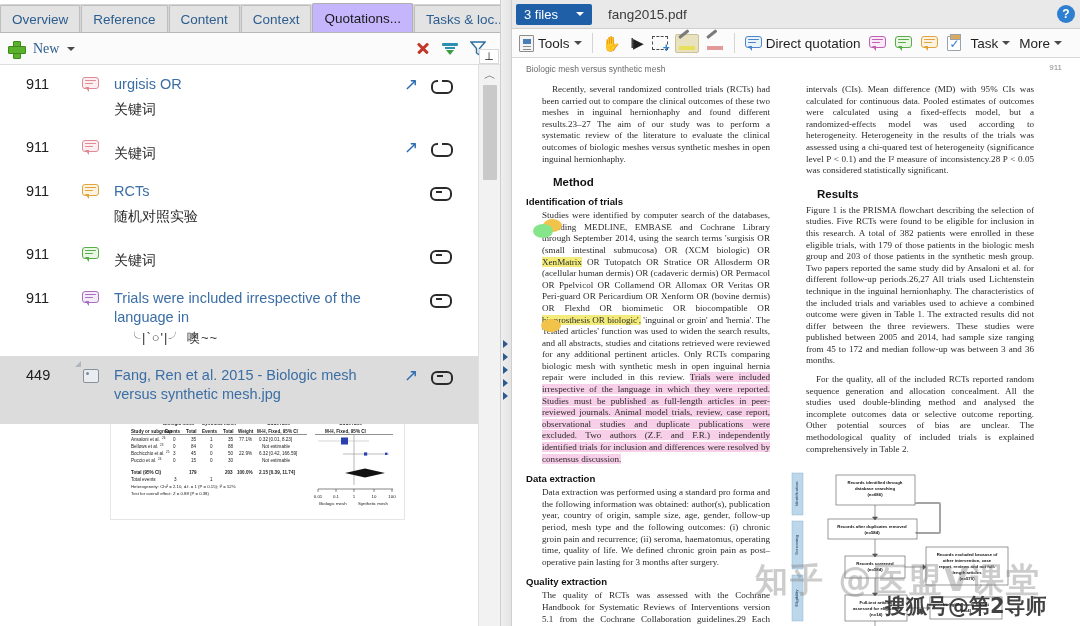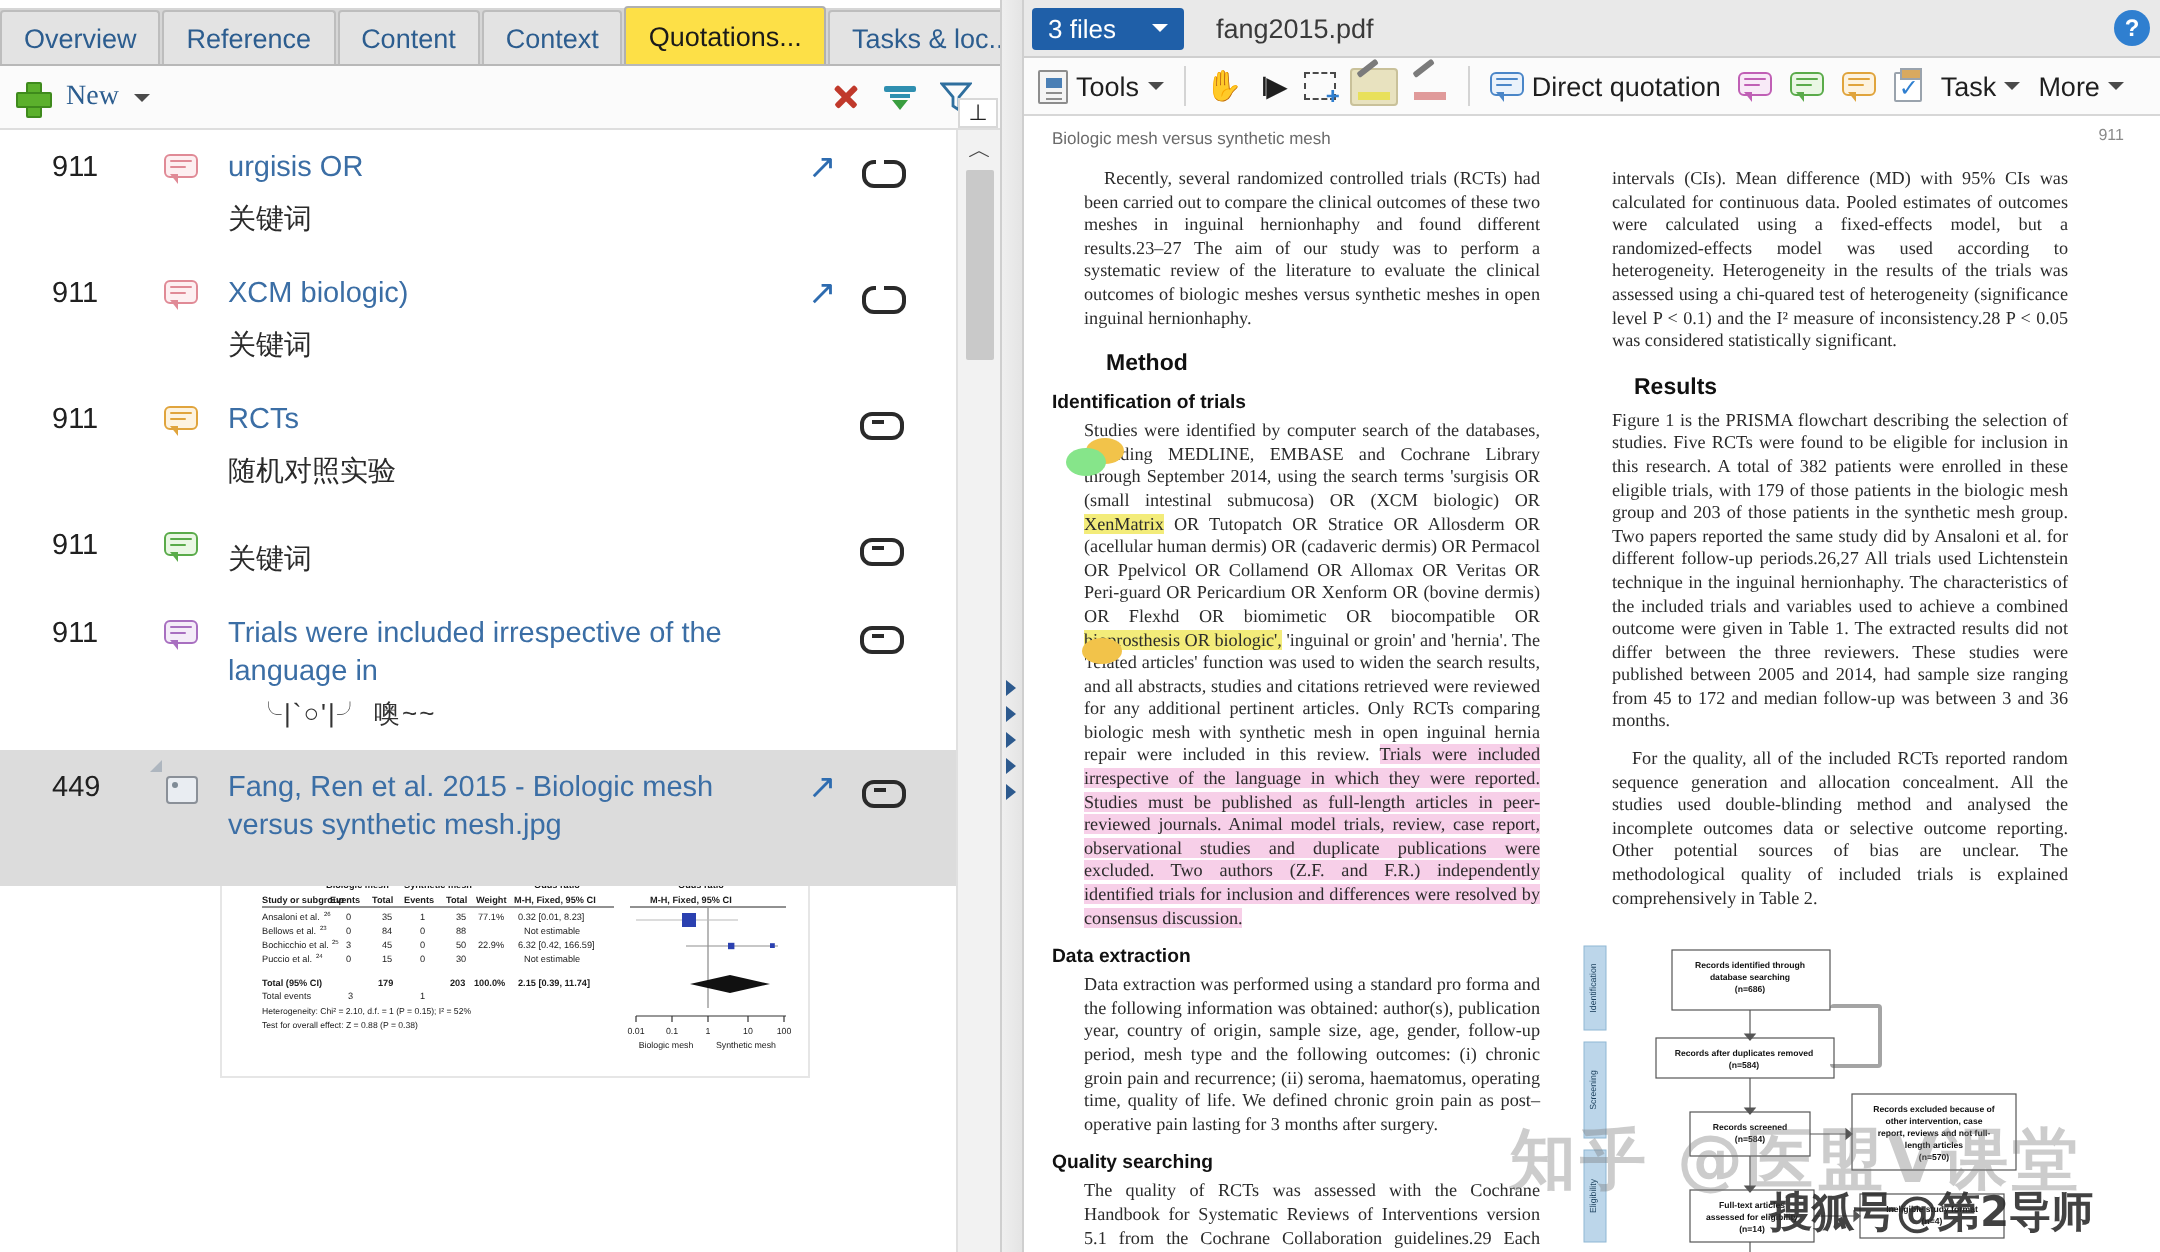--- a/index.html
+++ b/index.html
@@ -21,21 +21,21 @@
     position: relative; height: 29px; background: #d6d6d6;
     display: flex; align-items: flex-end; border-bottom: 1px solid #b8b8b8;
   }
   .tab {
     height: 27px; padding: 0 11px; display: flex; align-items: center;
     font-size: 13.5px; color: #2c5d8f; background: #e3e3e3;
     border: 1px solid #bdbdbd; border-bottom: none; margin-right: 1px;
     border-radius: 2px 2px 0 0; cursor: default; white-space: nowrap;
   }
   .tab.active {
-    background: #fde047; color: #1a1a1a; height: 29px;
+    background: #c4b5fd; color: #1a1a1a; height: 29px;
     border-color: #b0b0b0; position: relative; z-index: 3;
   }
   .toolbar-left {
     height: 32px; background: #fbfbfb; display: flex; align-items: center;
     padding: 0 6px; border-bottom: 1px solid #dedede; position: relative;
   }
   .plus-icon {
     width: 16px; height: 16px; position: relative; display: inline-block;
     margin-right: 5px;
   }
@@ -362,21 +362,20 @@
           <div class="col-actions">
             <span class="arrow-ne"></span>
             <span class="link-icon"></span>
           </div>
         </div>
 
         <div class="qrow">
           <div class="col-num">911</div>
           <div class="col-icon"><span class="bub pink"><i class="body"></i><i class="ln l1"></i><i class="ln l2"></i><i class="tail"></i></span></div>
           <div class="col-body">
-            <div class="q-title">XCM biologic)</div>
             <div class="q-sub">关键词</div>
           </div>
           <div class="col-actions">
             <span class="arrow-ne"></span>
             <span class="link-icon"></span>
           </div>
         </div>
 
         <div class="qrow">
           <div class="col-num">911</div>
@@ -646,21 +645,21 @@
 
         <div class="cols">
 
           <div class="col">
             <p class="bodytext indent">Recently, several randomized controlled trials (RCTs) had been carried out to compare the clinical outcomes of these two meshes in inguinal hernionhaphy and found different results.23–27 The aim of our study was to perform a systematic review of the literature to evaluate the clinical outcomes of biologic meshes versus synthetic meshes in open inguinal hernionhaphy.</p>
             <h2 class="sec">Method</h2>
             <h3 class="sub">Identification of trials</h3>
             <p class="bodytext"><span>Studies were identified by computer search of the databases, including MEDLINE, EMBASE and Cochrane Library through September 2014, using the search terms 'surgisis OR (small intestinal submucosa) OR (XCM biologic) OR </span><span class="hl-y">XenMatrix</span><span> OR Tutopatch OR Stratice OR Allosderm OR (acellular human dermis) OR (cadaveric dermis) OR Permacol OR Ppelvicol OR Collamend OR Allomax OR Veritas OR Peri-guard OR Pericardium OR Xenform OR (bovine dermis) OR Flexhd OR biomimetic OR biocompatible OR </span><span class="hl-y">bioprosthesis OR biologic',</span><span> 'inguinal or groin' and 'hernia'. The 'related articles' function was used to widen the search results, and all abstracts, studies and citations retrieved were reviewed for any additional pertinent articles. Only RCTs comparing biologic mesh with synthetic mesh in open inguinal hernia repair were included in this review. </span><span class="hl-p">Trials were included irrespective of the language in which they were reported. Studies must be published as full-length articles in peer-reviewed journals. Animal model trials, review, case report, observational studies and duplicate publications were excluded. Two authors (Z.F. and F.R.) independently identified trials for inclusion and differences were resolved by consensus discussion.</span></p>
             <h3 class="sub">Data extraction</h3>
             <p class="bodytext">Data extraction was performed using a standard pro forma and the following information was obtained: author(s), publication year, country of origin, sample size, age, gender, follow-up period, mesh type and the following outcomes: (i) chronic groin pain and recurrence; (ii) seroma, haematomus, operating time, quality of life. We defined chronic groin pain as post–operative pain lasting for 3 months after surgery.</p>
-            <h3 class="sub">Quality searching</h3>
+            <h3 class="sub">Quality extraction</h3>
             <p class="bodytext">The quality of RCTs was assessed with the Cochrane Handbook for Systematic Reviews of Interventions version 5.1 from the Cochrane Collaboration guidelines.29 Each included trial was assessed independently to ascertain the following methodological quality: random sequence generation; allocation concealment; blinding of participants and personnel; blinding of outcome assessment; incomplete outcome data; selective reporting and other bias.</p>
 
           </div>
 
           <div class="col">
             <p class="bodytext">intervals (CIs). Mean difference (MD) with 95% CIs was calculated for continuous data. Pooled estimates of outcomes were calculated using a fixed-effects model, but a randomized-effects model was used according to heterogeneity. Heterogeneity in the results of the trials was assessed using a chi-quared test of heterogeneity (significance level P &lt; 0.1) and the I² measure of inconsistency.28 P &lt; 0.05 was considered statistically significant.</p>
             <h2 class="sec">Results</h2>
             <p class="bodytext">Figure 1 is the PRISMA flowchart describing the selection of studies. Five RCTs were found to be eligible for inclusion in this research. A total of 382 patients were enrolled in these eligible trials, with 179 of those patients in the biologic mesh group and 203 of those patients in the synthetic mesh group. Two papers reported the same study did by Ansaloni et al. for different follow-up periods.26,27 All trials used Lichtenstein technique in the inguinal hernionhaphy. The characteristics of the included trials and variables used to achieve a combined outcome were given in Table 1. The extracted results did not differ between the three reviewers. These studies were published between 2005 and 2014, had sample size ranging from 45 to 172 and median follow-up was between 3 and 36 months.</p>
             <p class="bodytext indent">For the quality, all of the included RCTs reported random sequence generation and allocation concealment. All the studies used double-blinding method and analysed the incomplete outcomes data or selective outcome reporting. Other potential sources of bias are unclear. The methodological quality of included trials is explained comprehensively in Table 2.</p>
 

